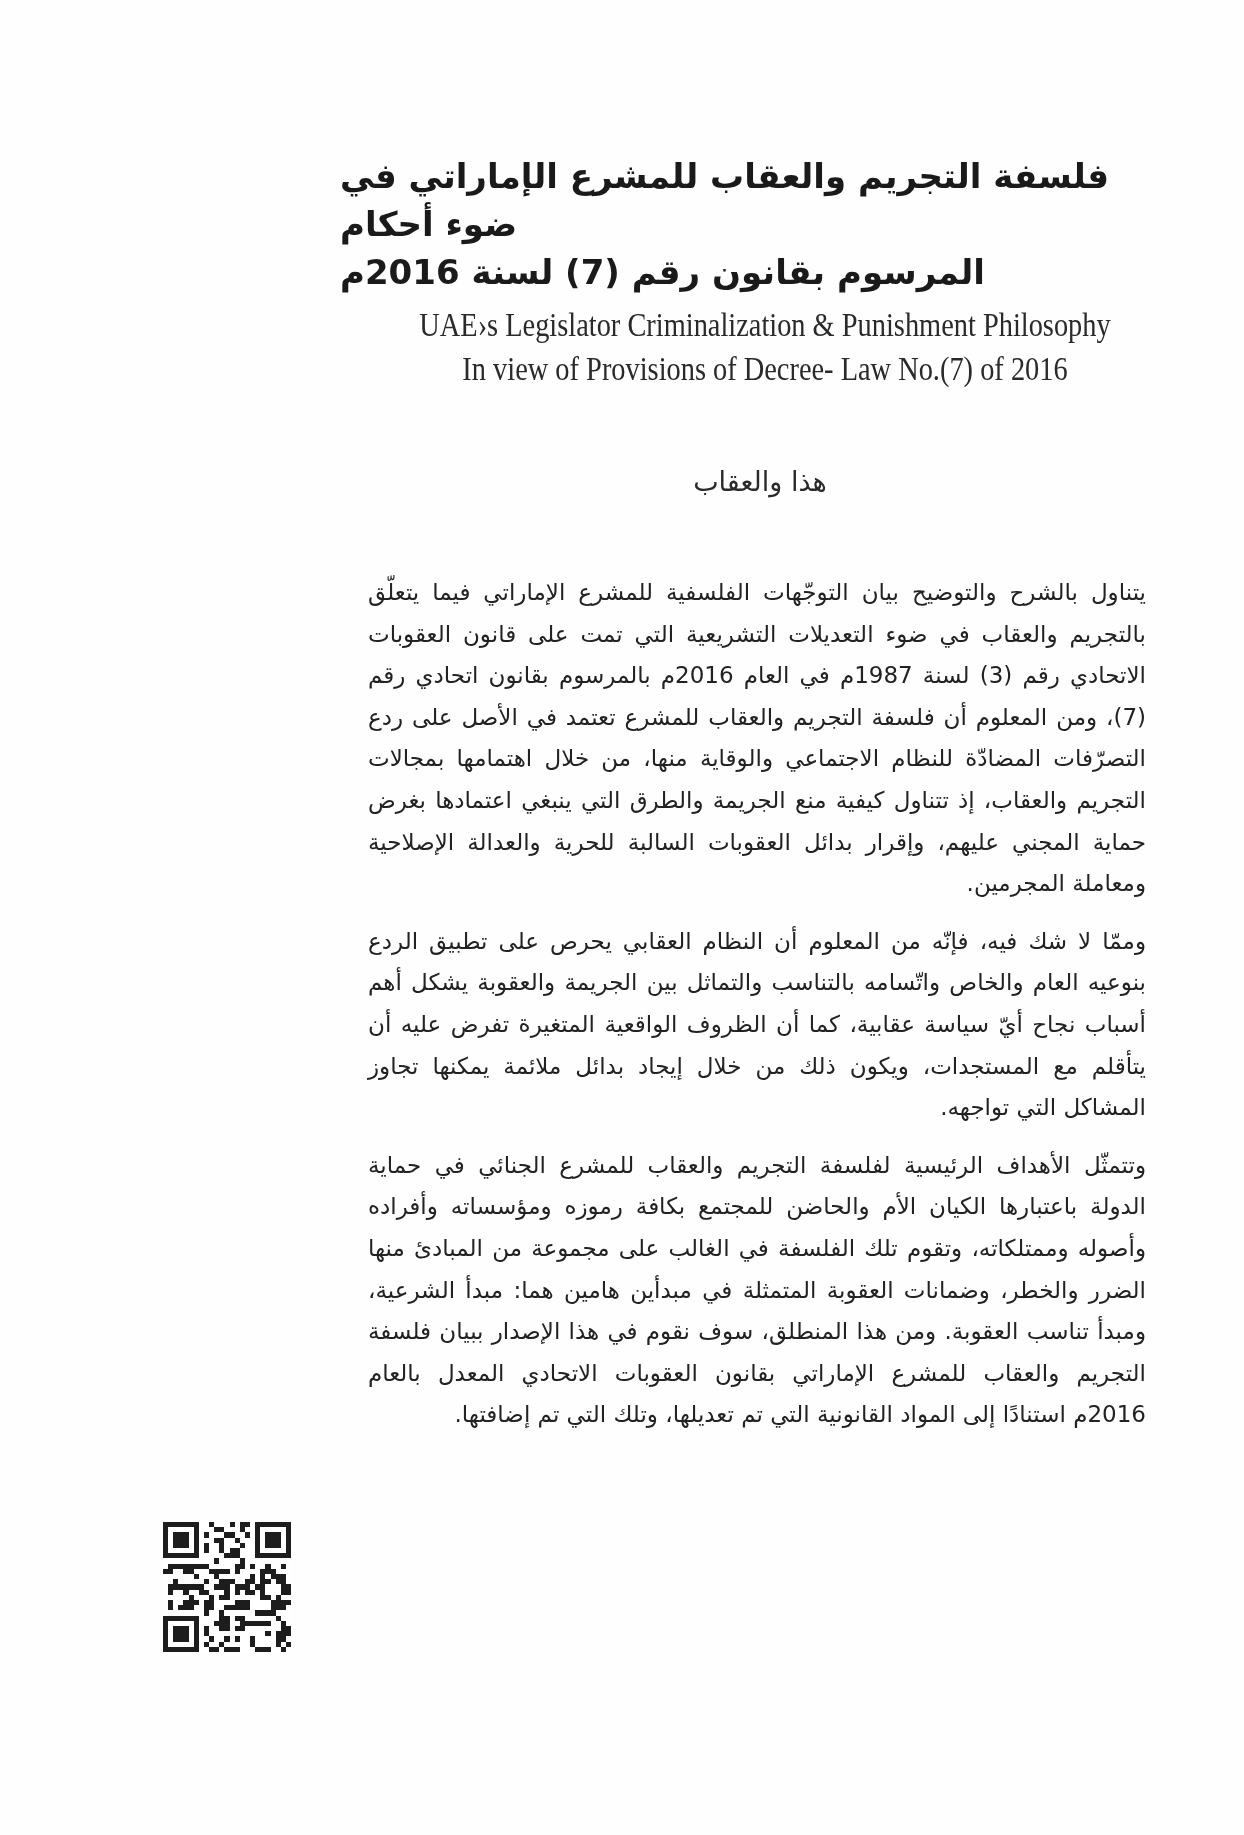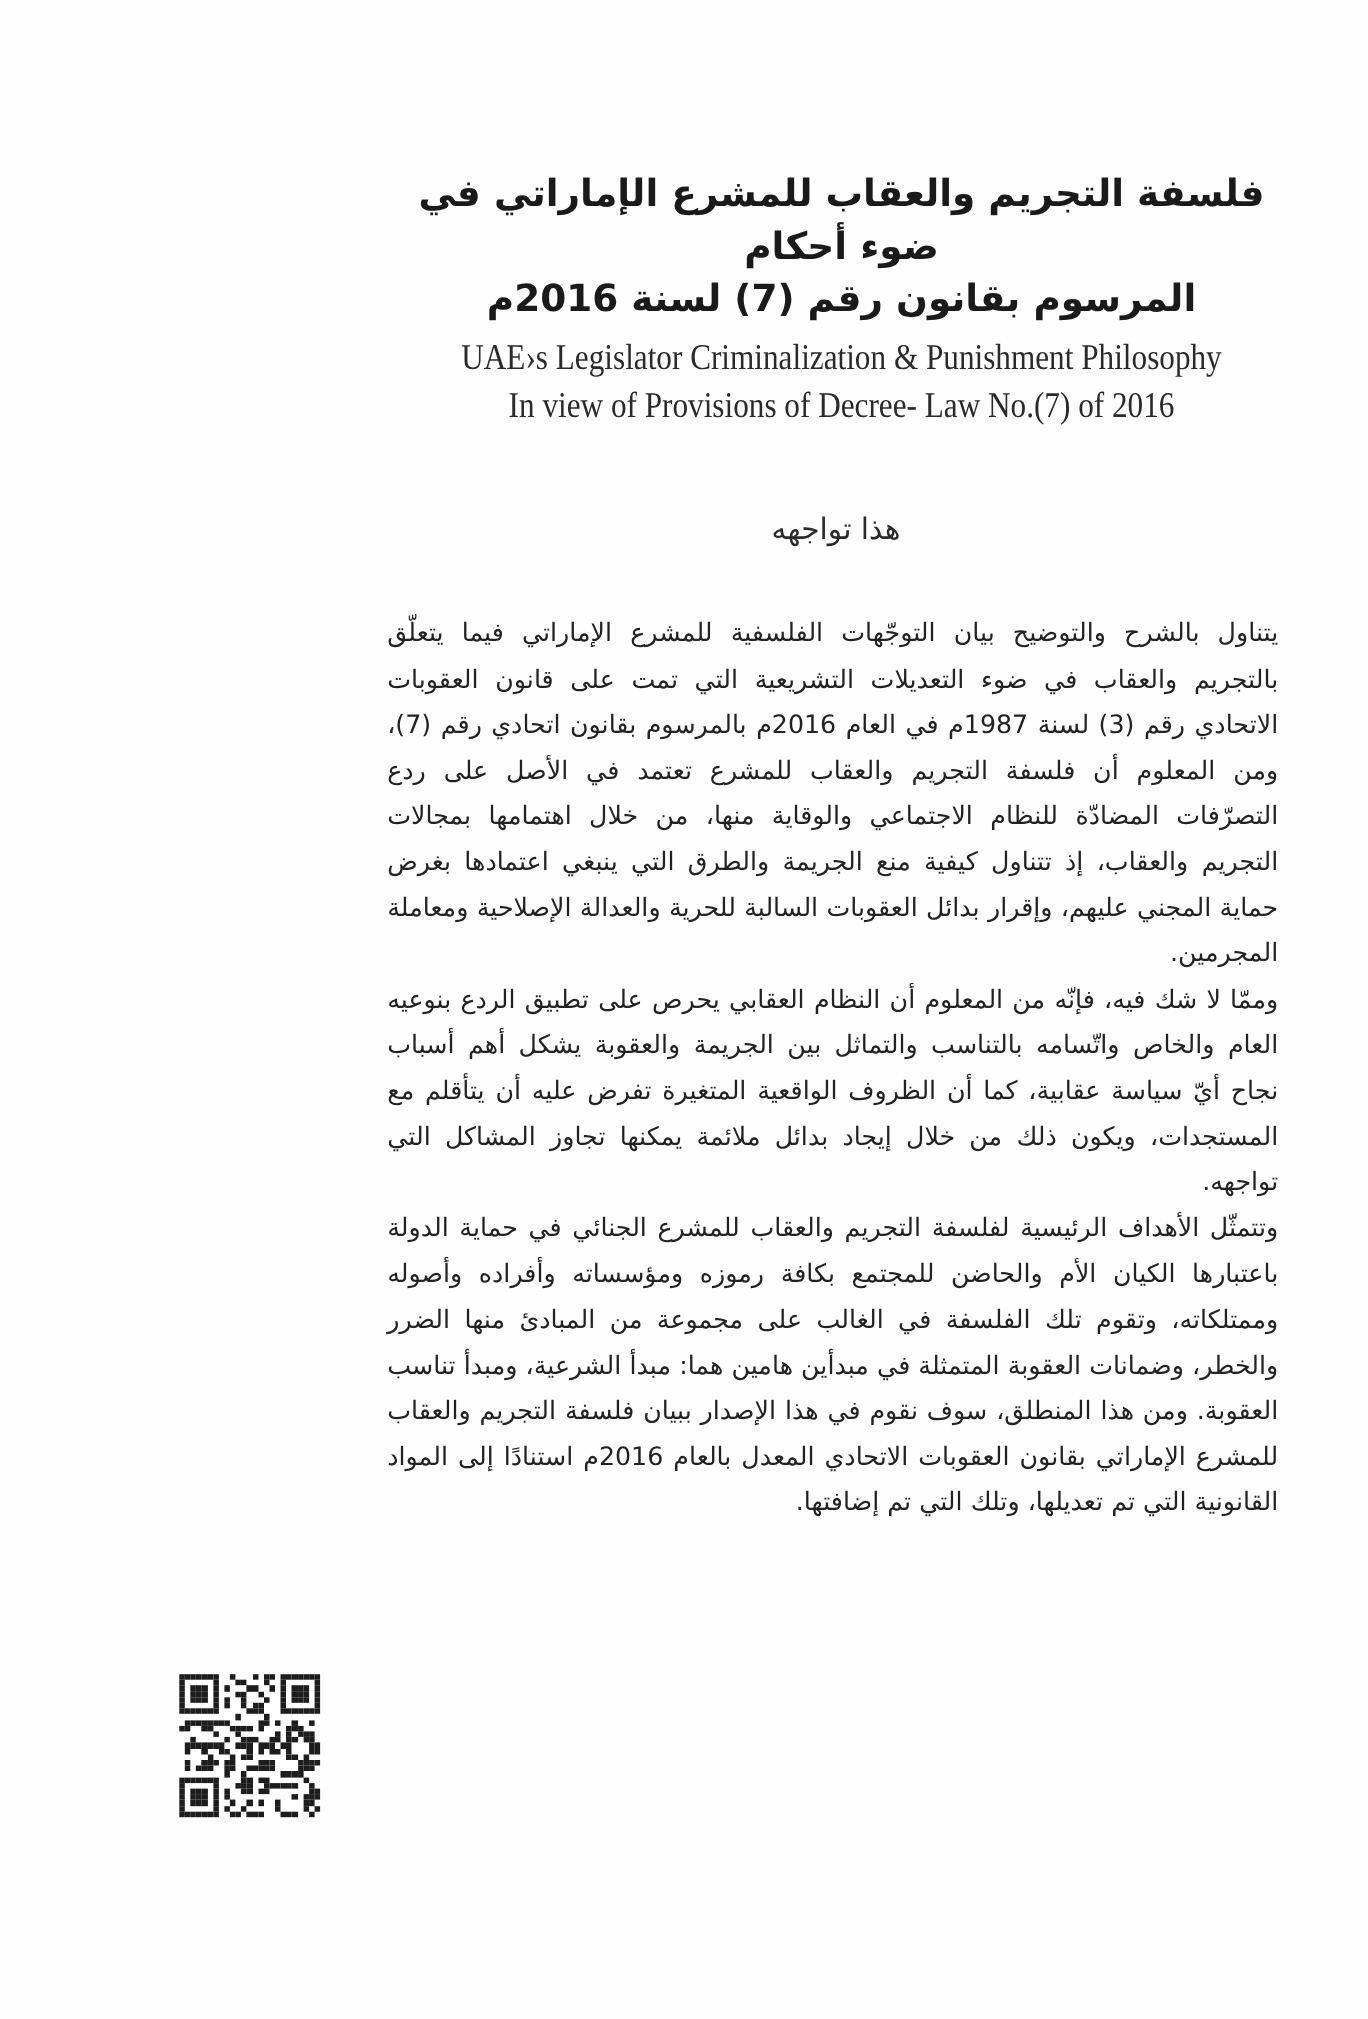--- a/index.html
+++ b/index.html
@@ -19,21 +19,21 @@
       position: absolute;
       inset: 0;
       background: #fefefe;
     }
     .title-ar {
       position: absolute;
       left: 340px;
       width: 850px;
       top: 152px;
       direction: rtl;
-      text-align: center;
+      text-align: left;
       font-family: "DejaVu Sans", sans-serif;
       font-weight: bold;
       font-size: 34px;
       line-height: 48px;
       color: #1a1a1a;
       letter-spacing: -0.5px;
     }
     .title-en {
       position: absolute;
       left: 340px;
@@ -68,21 +68,21 @@
       top: 556px;
       direction: rtl;
       text-align: justify;
       text-align-last: right;
       font-family: "DejaVu Sans", sans-serif;
       font-size: 23px;
       line-height: 41.6px;
       color: #222222;
     }
     .body-text p {
-      margin: 0;
+      margin: 16px;
     }
     .qr {
       position: absolute;
       left: 163px;
       top: 1522px;
       width: 128px;
       height: 130px;
       display: grid;
       grid-template-columns: repeat(25, 1fr);
       grid-template-rows: repeat(25, 1fr);
@@ -99,21 +99,21 @@
   <div class="title-ar">
     <div>فلسفة التجريم والعقاب للمشرع الإماراتي في ضوء أحكام</div>
     <div>المرسوم بقانون رقم (7) لسنة 2016م</div>
   </div>
 
   <div class="title-en">
     <div>UAE›s Legislator Criminalization &amp; Punishment Philosophy</div>
     <div>In view of Provisions of Decree- Law No.(7) of 2016</div>
   </div>
 
-  <div class="section-heading">هذا تواجهه</div>
+  <div class="section-heading">هذا والعقاب</div>
 
   <div class="body-text">
     <p>يتناول بالشرح والتوضيح بيان التوجّهات الفلسفية للمشرع الإماراتي فيما يتعلّق بالتجريم والعقاب في ضوء التعديلات التشريعية التي تمت على قانون العقوبات الاتحادي رقم (3) لسنة 1987م في العام 2016م بالمرسوم بقانون اتحادي رقم (7)، ومن المعلوم أن فلسفة التجريم والعقاب للمشرع تعتمد في الأصل على ردع التصرّفات المضادّة للنظام الاجتماعي والوقاية منها، من خلال اهتمامها بمجالات التجريم والعقاب، إذ تتناول كيفية منع الجريمة والطرق التي ينبغي اعتمادها بغرض حماية المجني عليهم، وإقرار بدائل العقوبات السالبة للحرية والعدالة الإصلاحية ومعاملة المجرمين.</p>
     <p>وممّا لا شك فيه، فإنّه من المعلوم أن النظام العقابي يحرص على تطبيق الردع بنوعيه العام والخاص واتّسامه بالتناسب والتماثل بين الجريمة والعقوبة يشكل أهم أسباب نجاح أيّ سياسة عقابية، كما أن الظروف الواقعية المتغيرة تفرض عليه أن يتأقلم مع المستجدات، ويكون ذلك من خلال إيجاد بدائل ملائمة يمكنها تجاوز المشاكل التي تواجهه.</p>
     <p>وتتمثّل الأهداف الرئيسية لفلسفة التجريم والعقاب للمشرع الجنائي في حماية الدولة باعتبارها الكيان الأم والحاضن للمجتمع بكافة رموزه ومؤسساته وأفراده وأصوله وممتلكاته، وتقوم تلك الفلسفة في الغالب على مجموعة من المبادئ منها الضرر والخطر، وضمانات العقوبة المتمثلة في مبدأين هامين هما: مبدأ الشرعية، ومبدأ تناسب العقوبة. ومن هذا المنطلق، سوف نقوم في هذا الإصدار ببيان فلسفة التجريم والعقاب للمشرع الإماراتي بقانون العقوبات الاتحادي المعدل بالعام 2016م استنادًا إلى المواد القانونية التي تم تعديلها، وتلك التي تم إضافتها.</p>
   </div>
 
   <div class="qr" id="qr">
       <span class="b"></span>
       <span class="b"></span>

